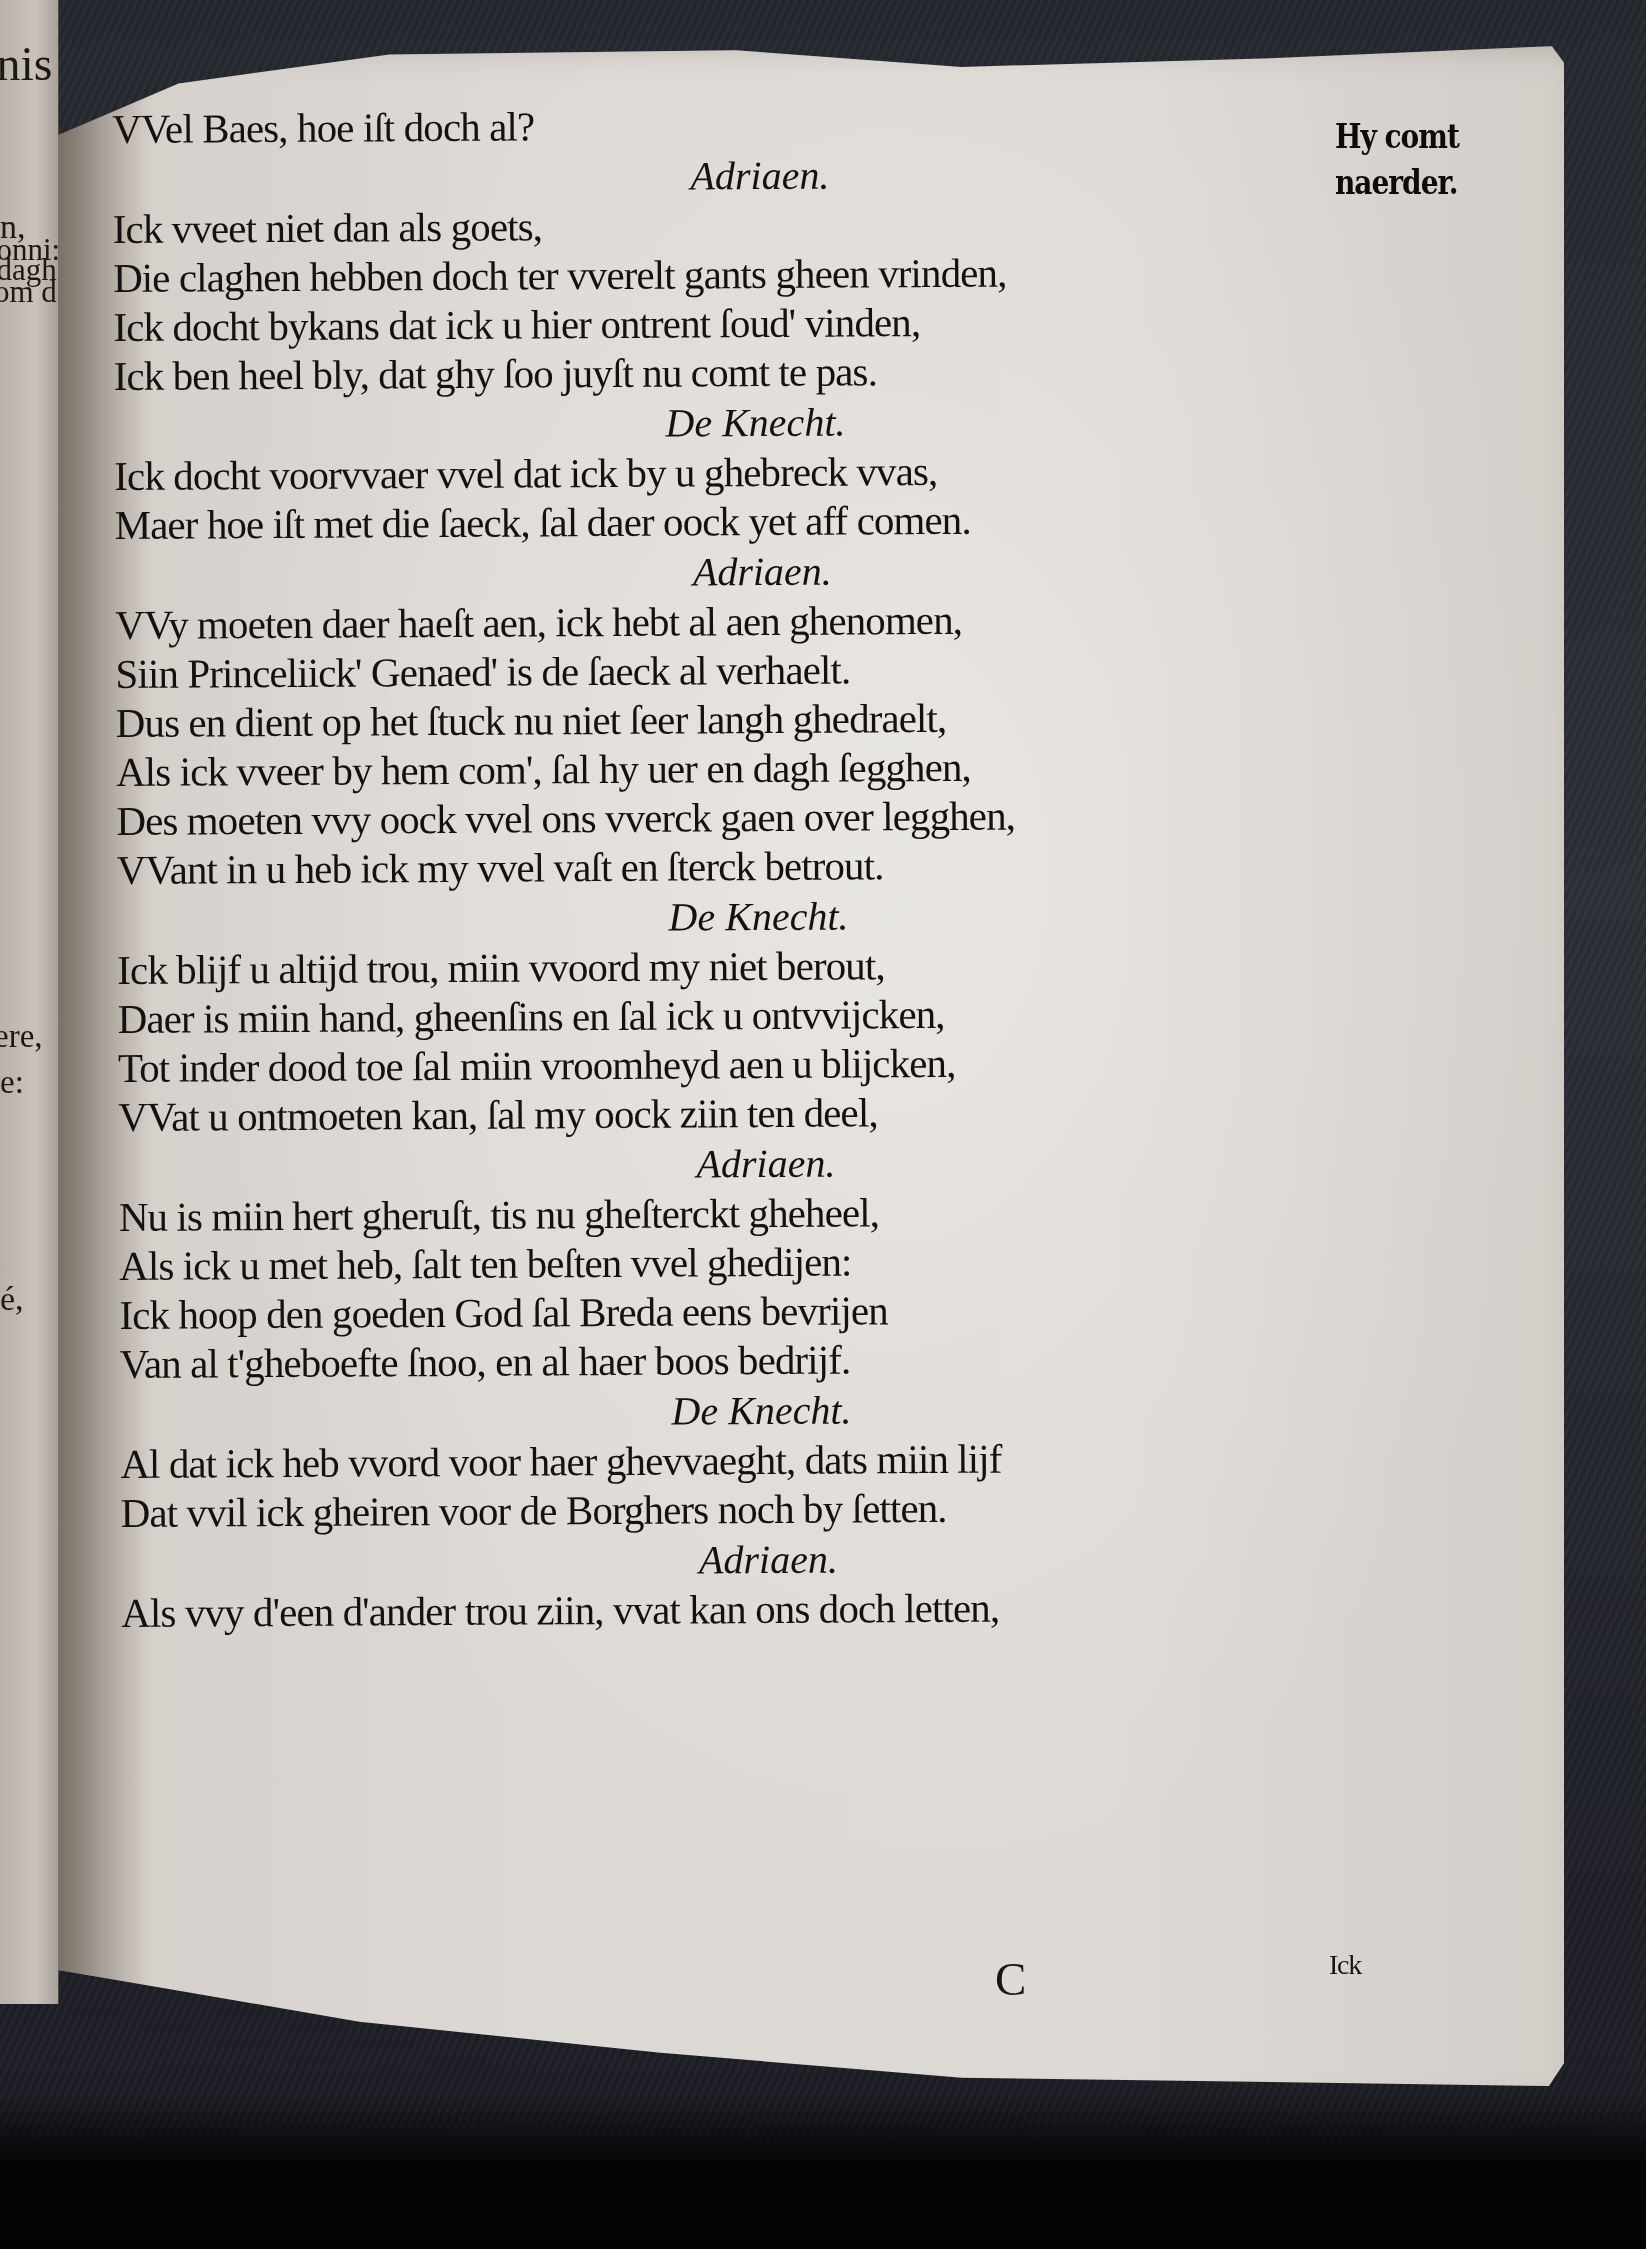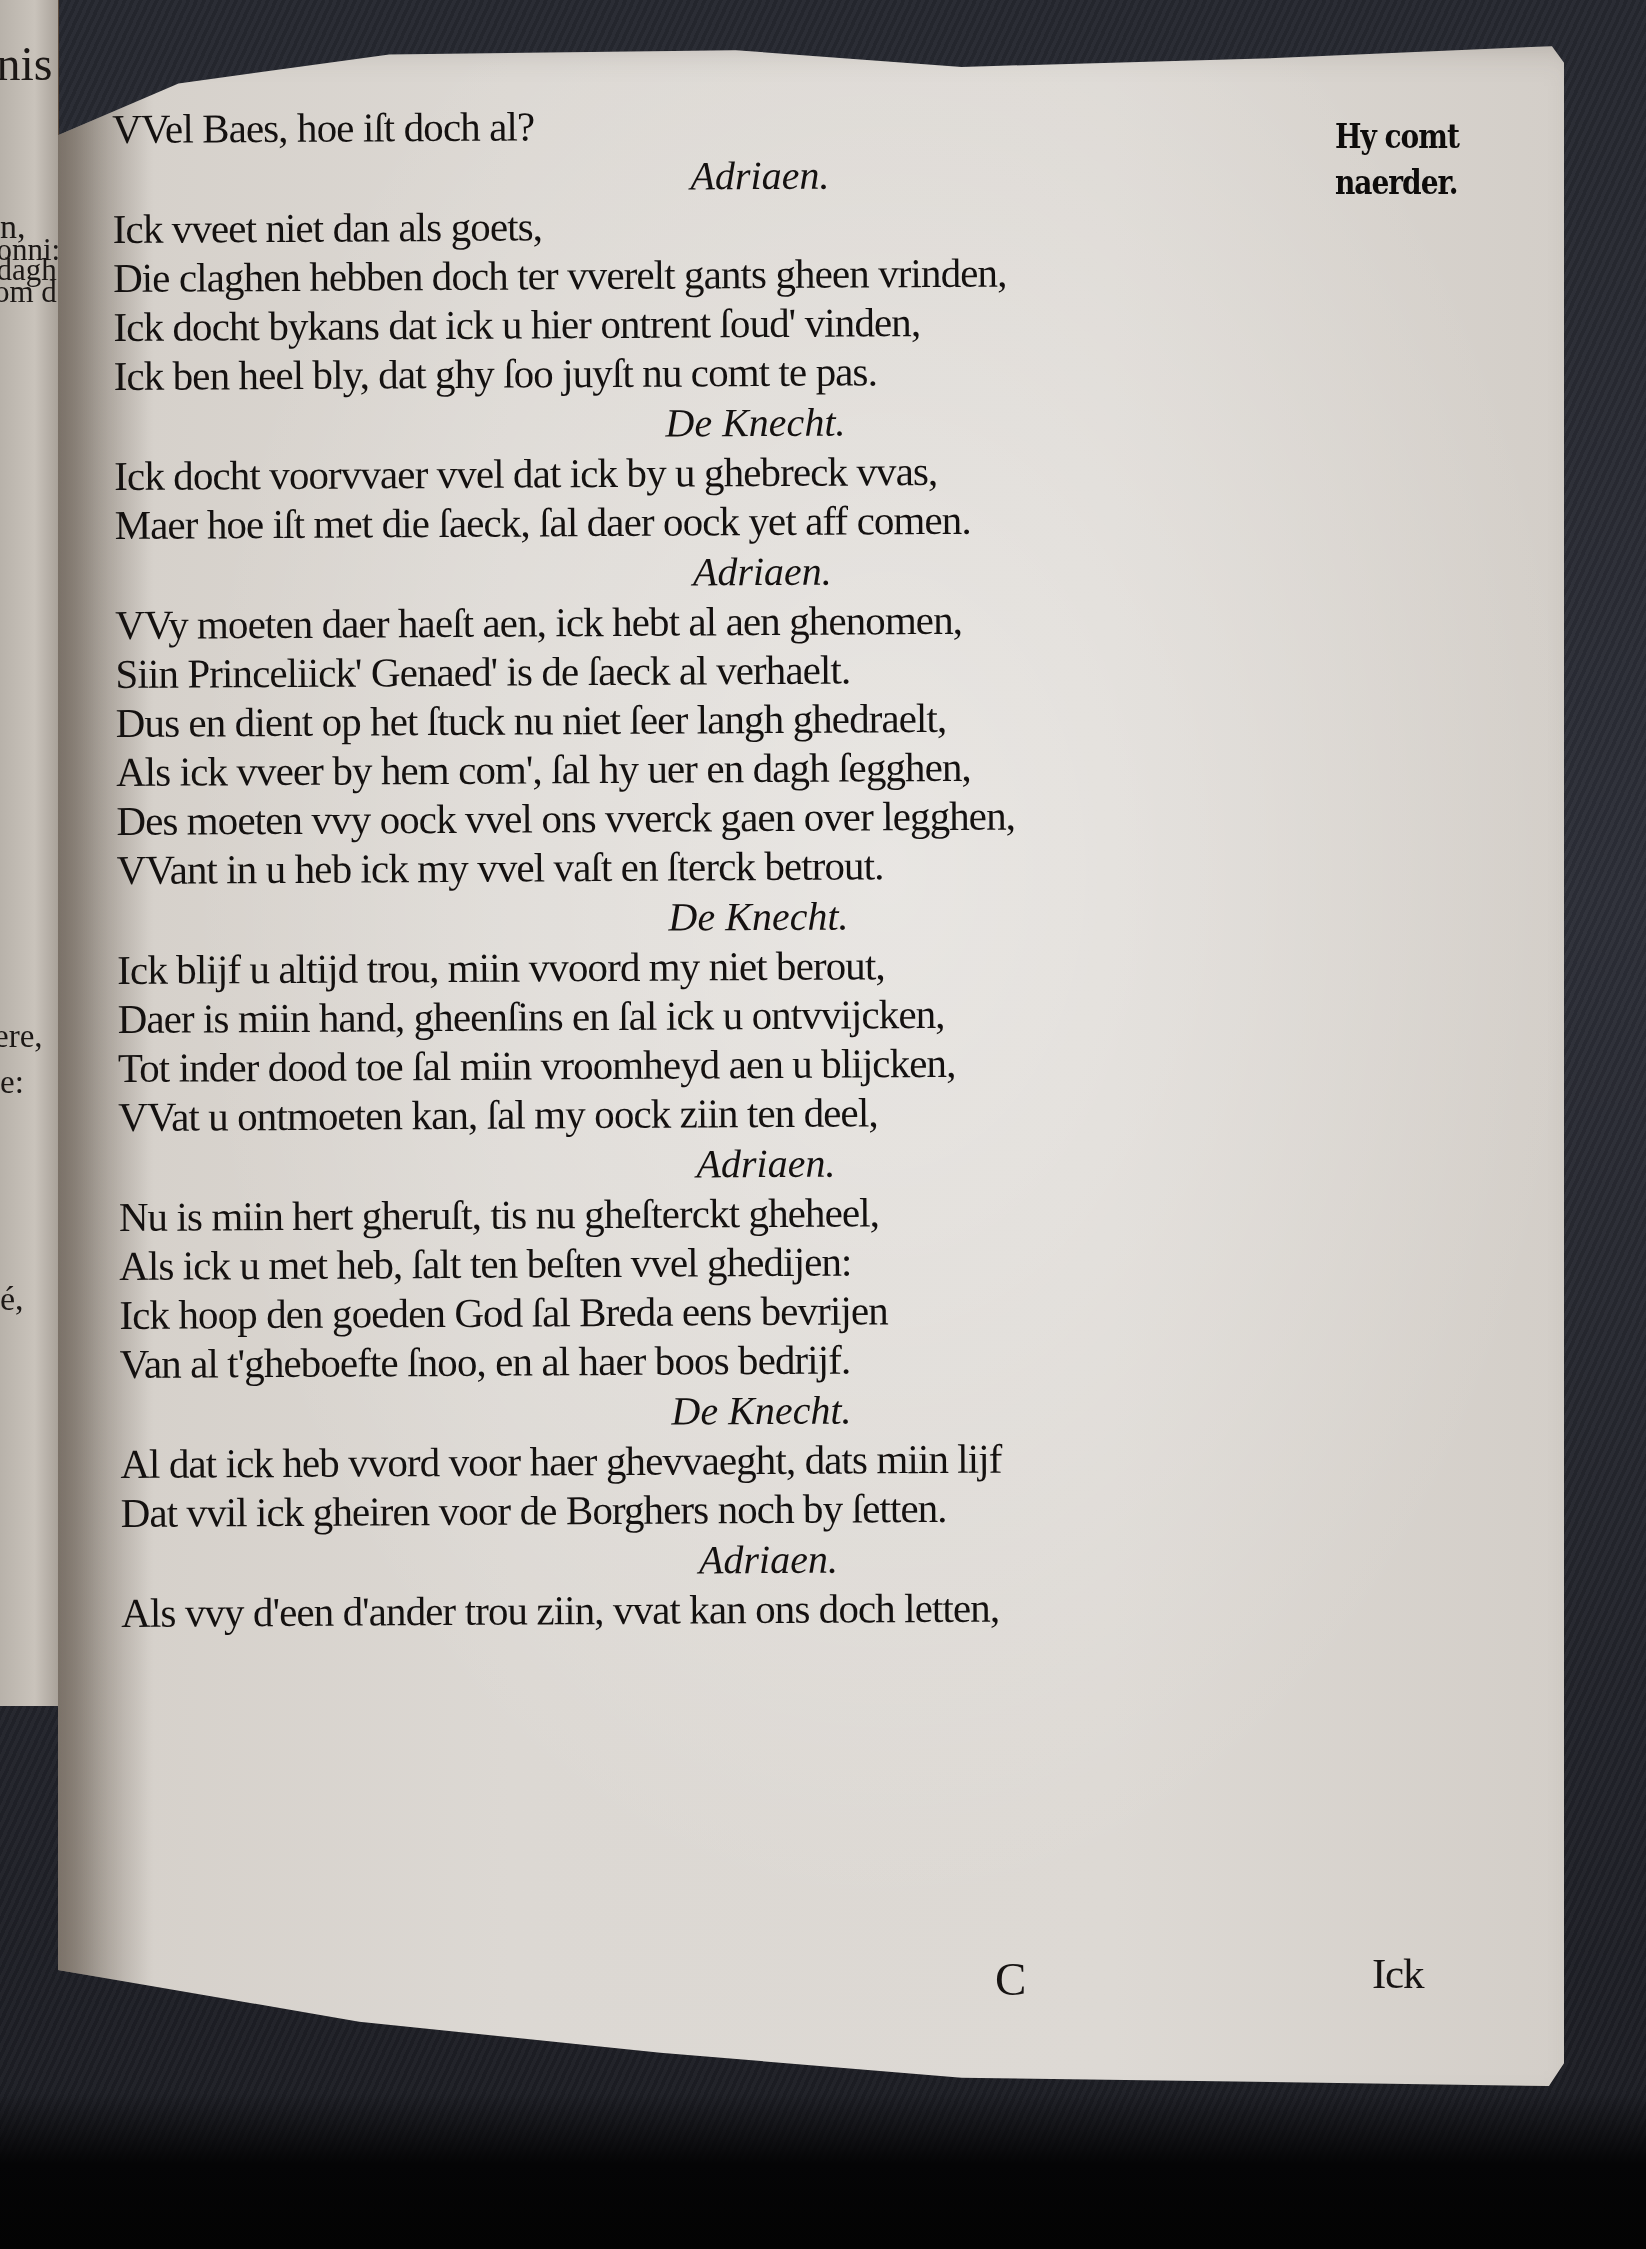--- a/index.html
+++ b/index.html
@@ -16,21 +16,21 @@
         repeating-linear-gradient(115deg, rgba(255,255,255,0.025) 0 3.6px, rgba(0,0,0,0.06) 3.6px 7.2px),
         linear-gradient(180deg, #262830 0%, #2d2f38 40%, #1b1c22 100%);
     }
     .bottom-shadow {
       position: absolute; left: 0; right: 0; bottom: 0; height: 157px;
       background: linear-gradient(180deg, rgba(0,0,0,0) 0%, #050506 45%, #030303 100%);
     }
 
     
     .facing-page {
-      position: absolute; left: 0; top: 0; width: 58px; height: 1706px;
+      position: absolute; left: 0; top: 0; width: 58px; height: 2004px;
       background: linear-gradient(90deg, #b8b2aa 0%, #c9c3bb 60%, #a9a29a 100%);
       overflow: hidden;
       border-right: 1.8px solid #5b4a3c;
     }
     .facing-word {
       position: absolute; color: #1c1816;
       font-family: "Liberation Serif", serif;
       white-space: nowrap;
     }
 
@@ -78,22 +78,22 @@
       font-weight: bold; font-size: 33px; line-height: 46px;
       color: #0e0c0b; letter-spacing: -1.2px;
       transform: scaleX(0.85); transform-origin: left top;
     }
 
     .signature {
       position: absolute; left: 937px; top: 1910px;
       font-size: 47px; color: #171413;
     }
     .catchword {
-      position: absolute; left: 1314px; top: 1907px;
-      font-size: 43px; color: #171413; letter-spacing: -1.2px;
+      position: absolute; left: 1271px; top: 1907px;
+      font-size: 28px; color: #171413; letter-spacing: -1.2px;
     }
   </style>
 </head>
 <body>
 
 <div class="fabric"></div>
 <div class="bottom-shadow"></div>
 
 <div class="facing-page">
   <span class="facing-word" style="left:-3.6px;top:36px;font-size:48px">nis</span>

